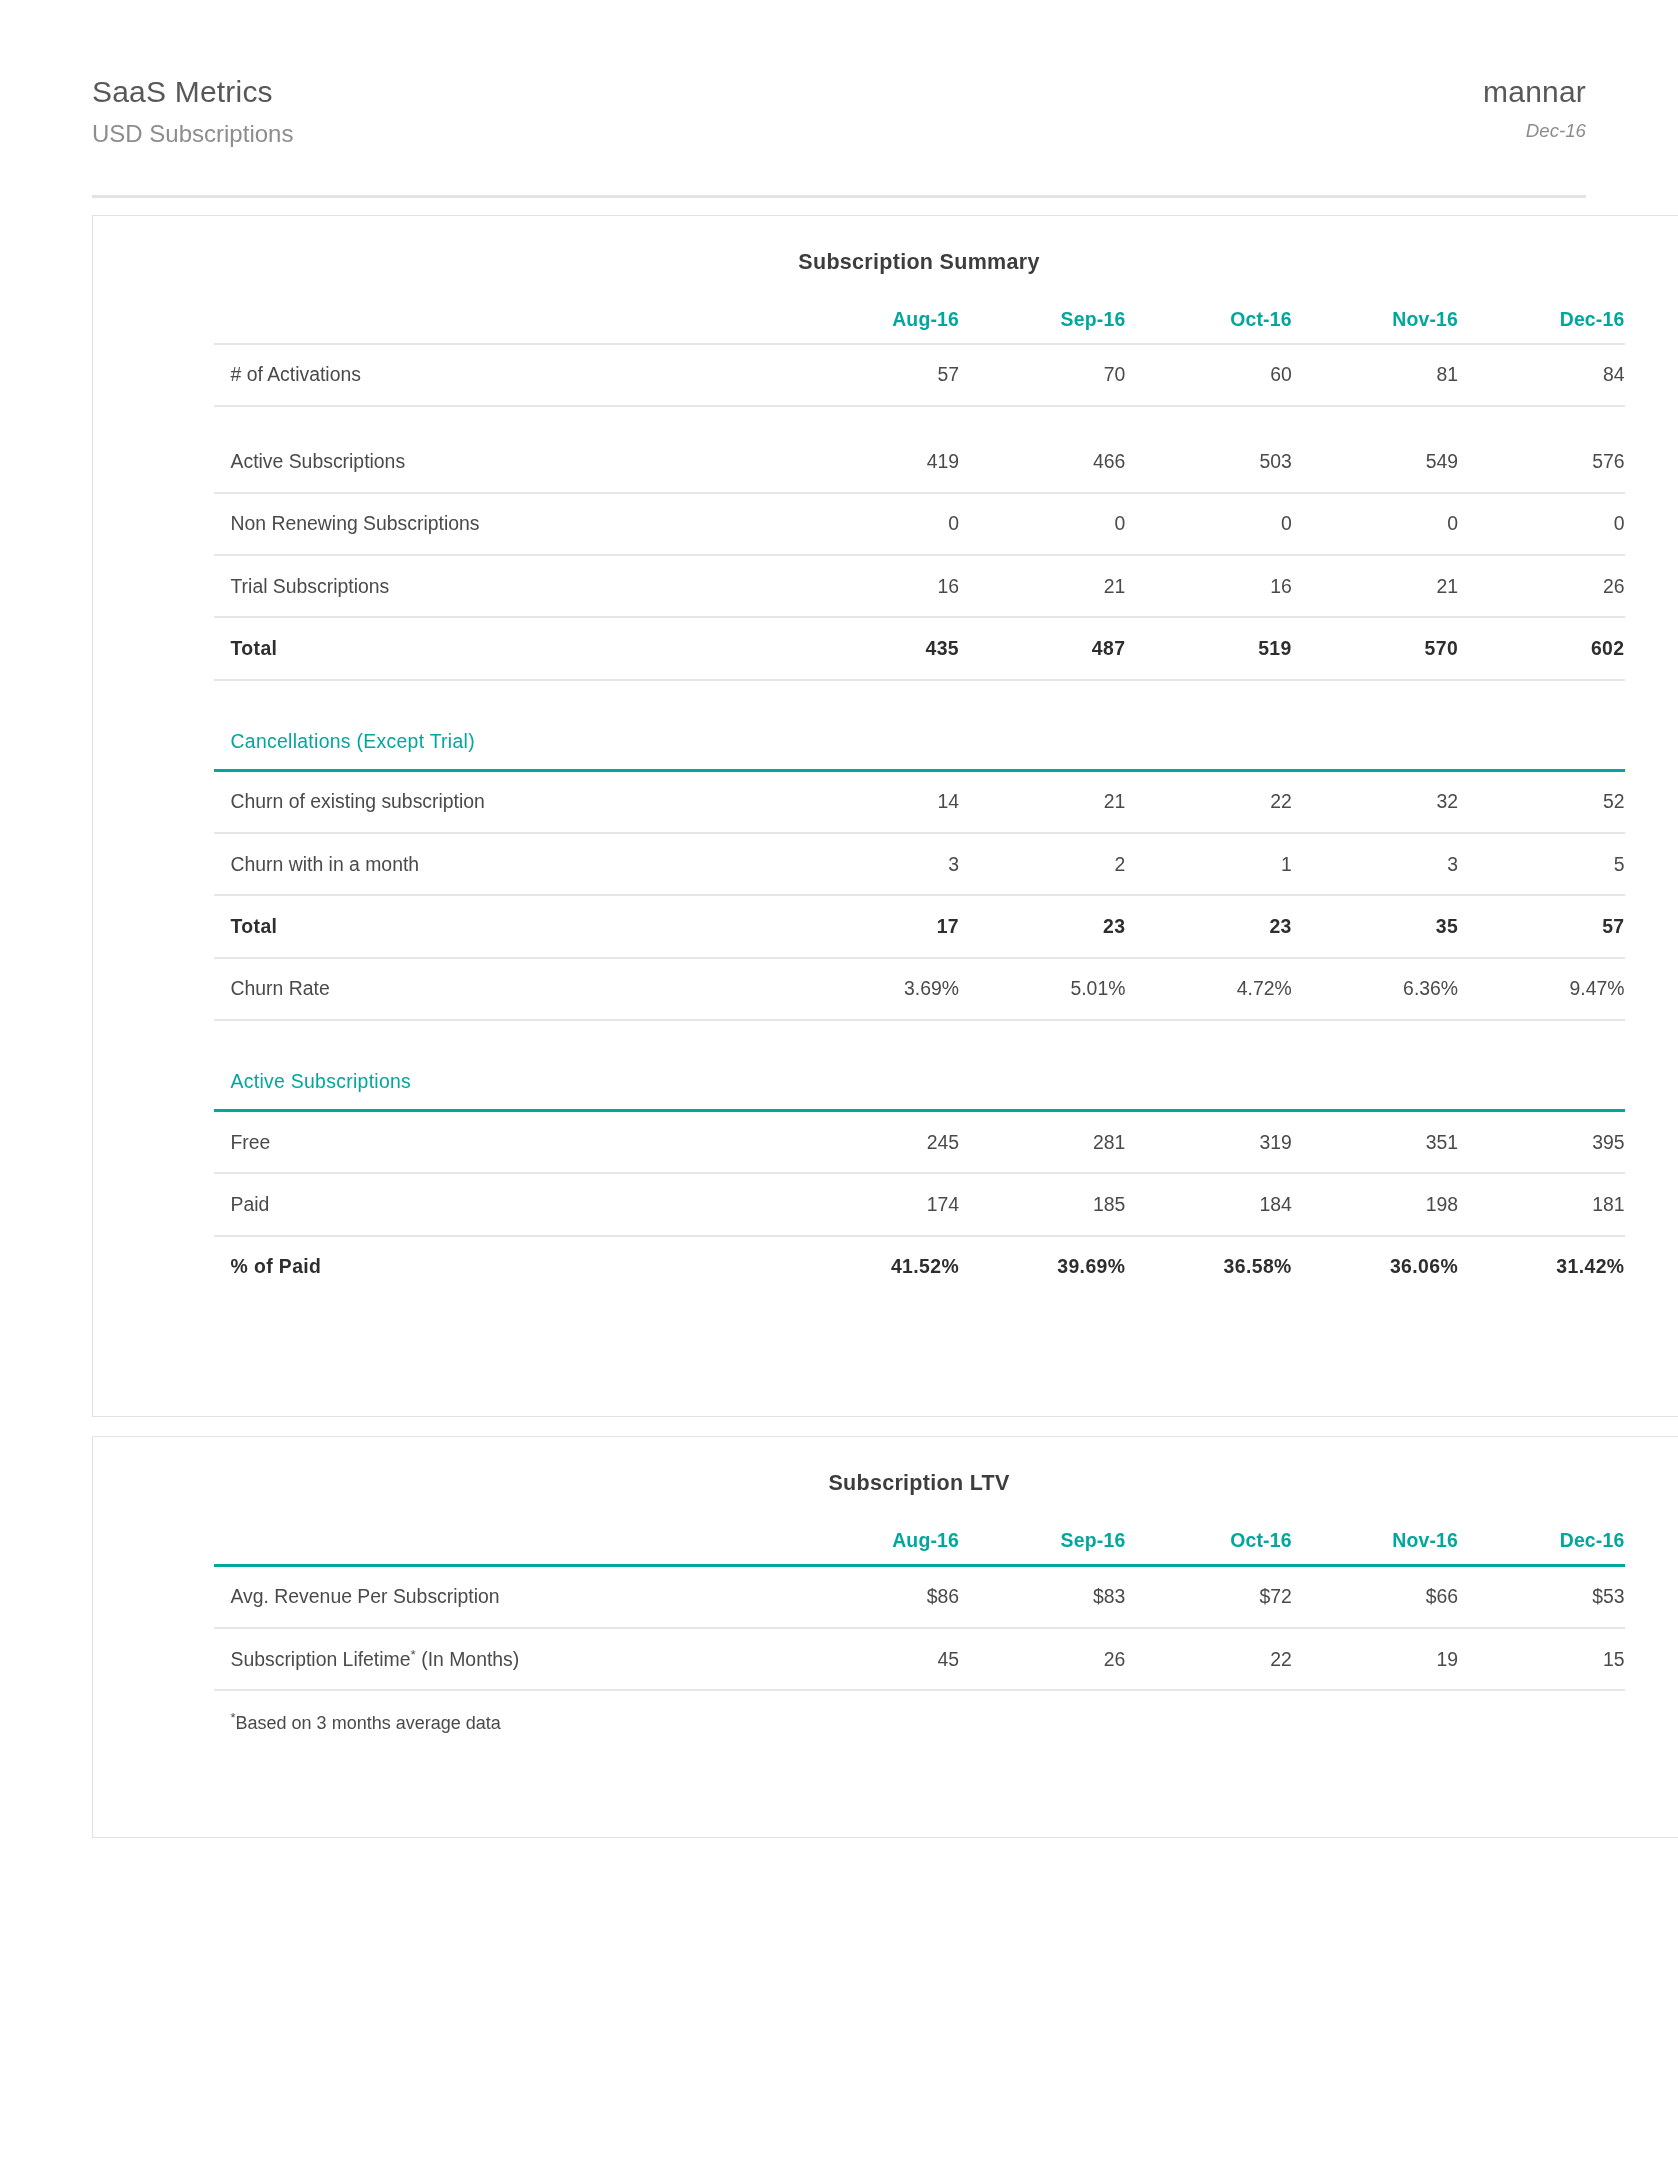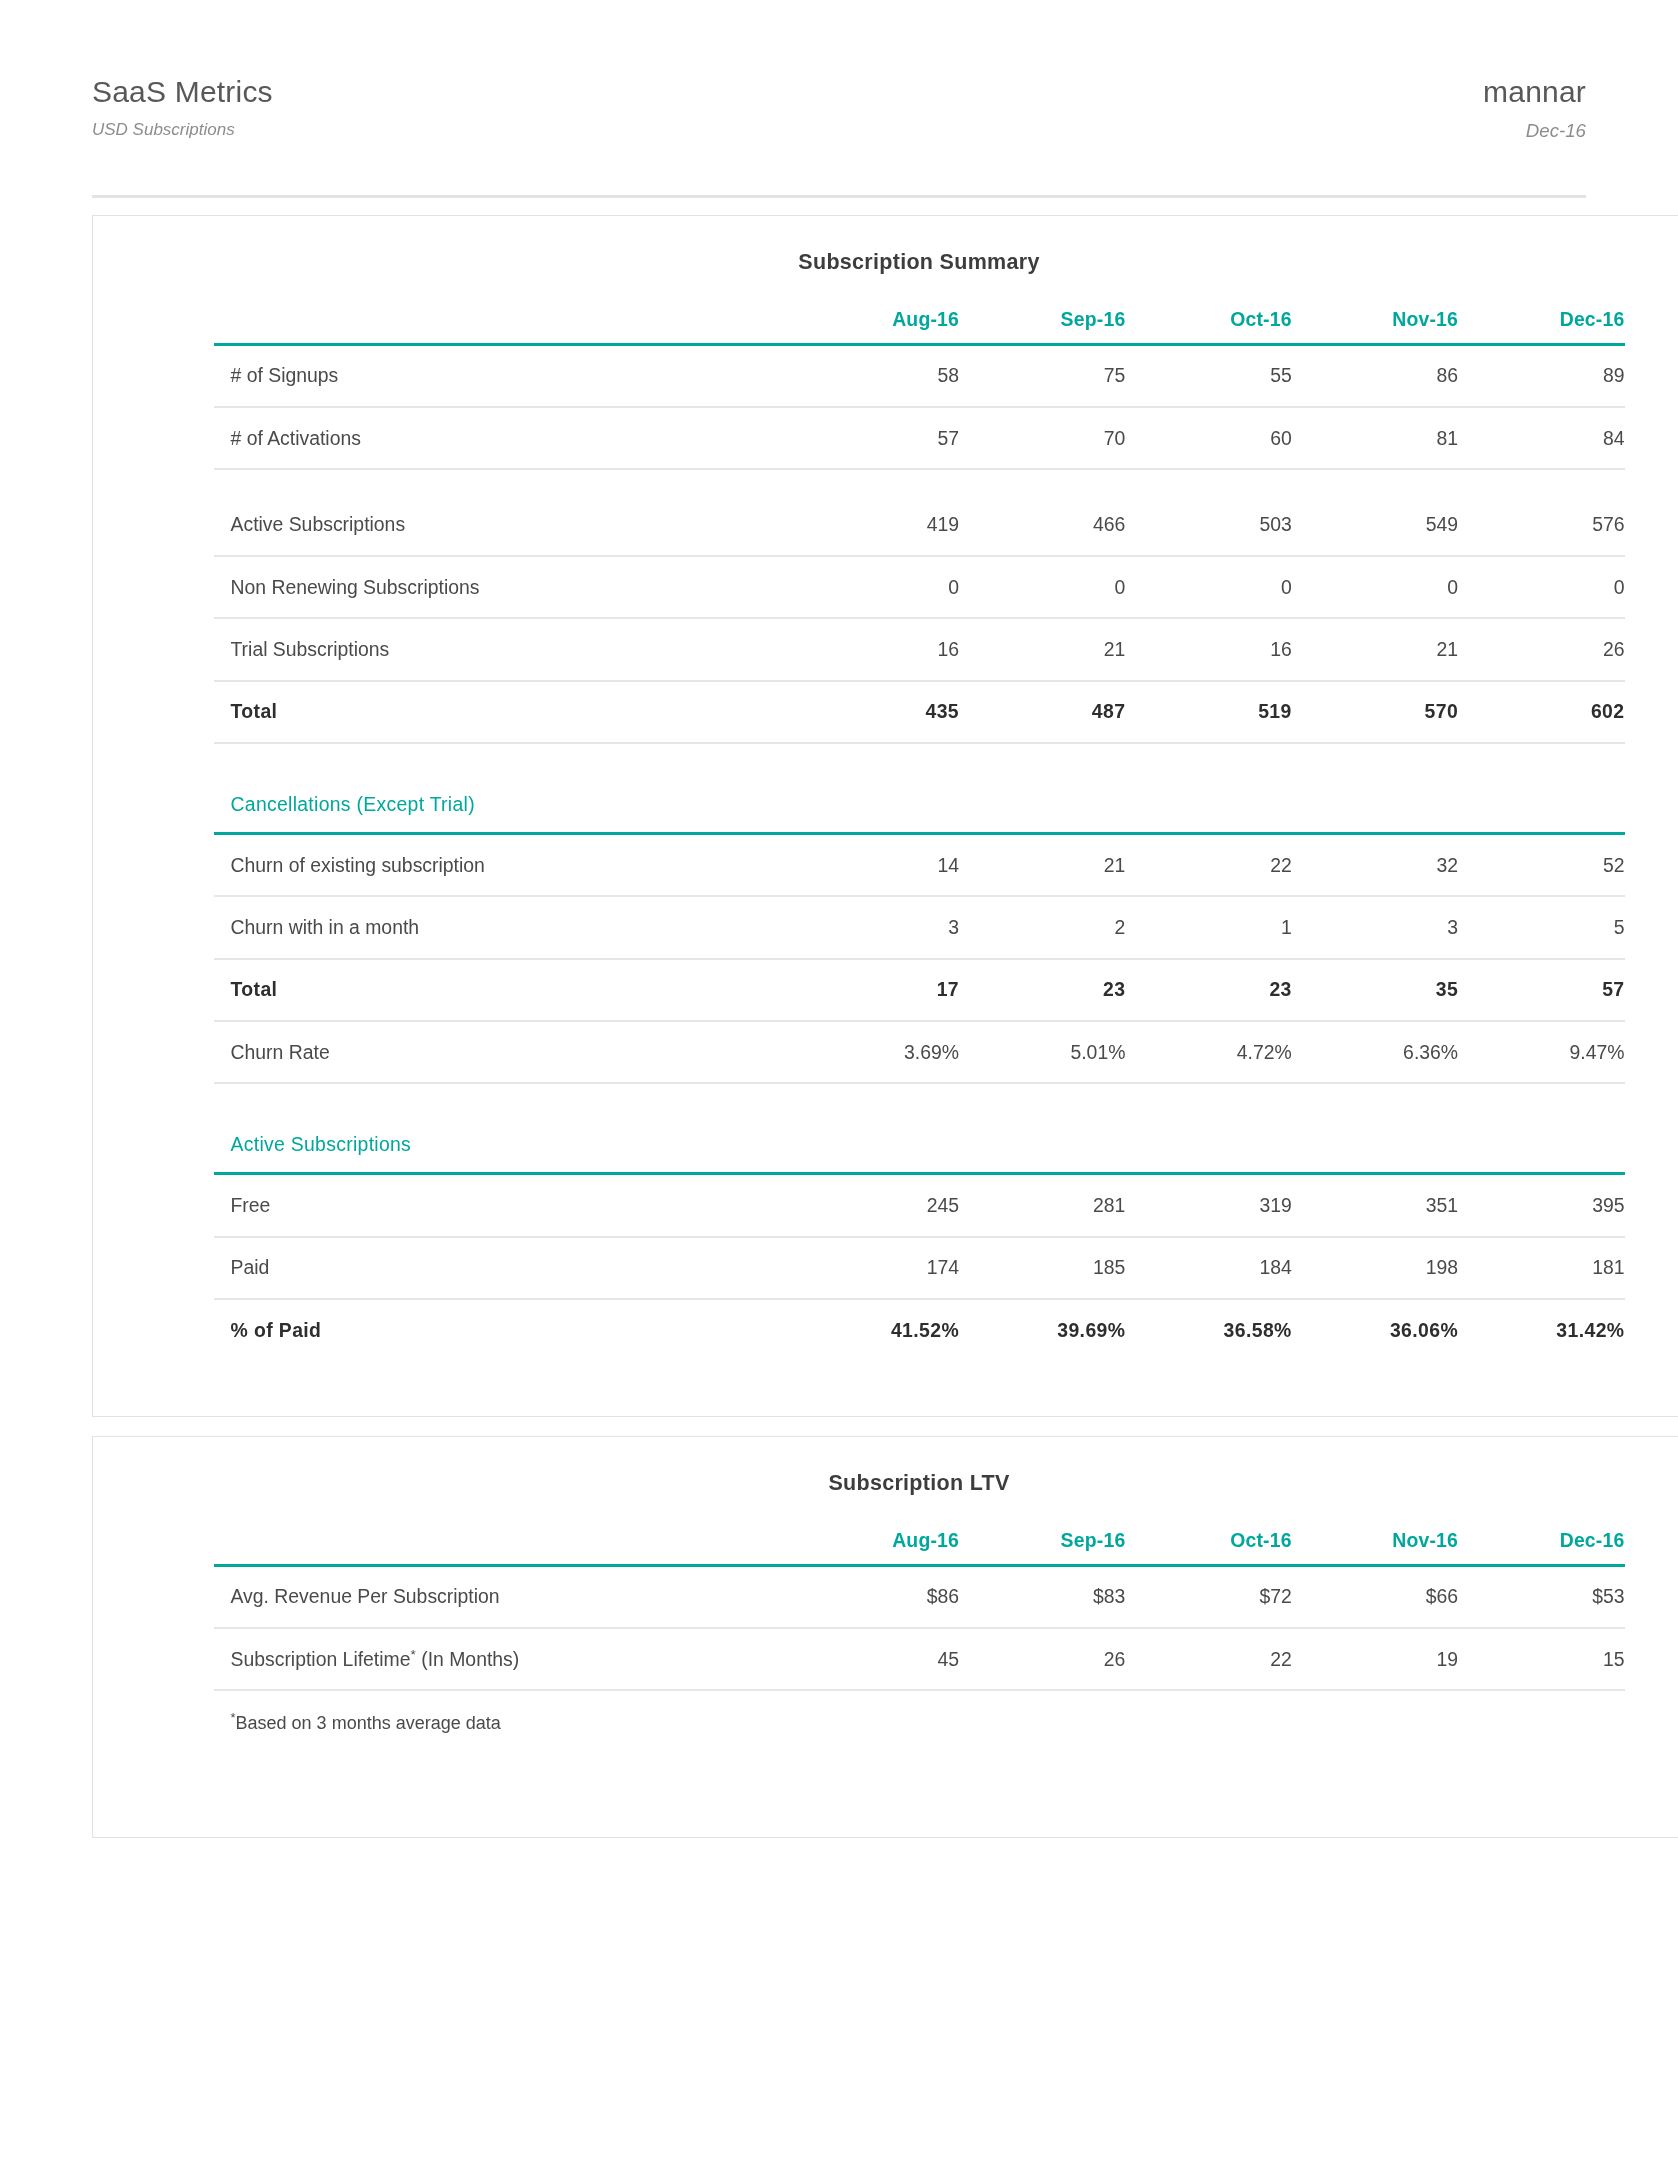--- a/index.html
+++ b/index.html
@@ -38,22 +38,21 @@
   .hdr-right { align-items: flex-end; }
 
   .report-title {
     font-size: 30px;
     font-weight: 400;
     color: #585858;
     letter-spacing: 0.2px;
     line-height: 1.15;
   }
   .report-subtitle {
-    font-size: 17px;
-    font-style: italic;
+    font-size: 24px;
     color: #8d8d8d;
     margin-top: 10px;
     line-height: 1.15;
   }
   .brand-name {
     font-size: 30px;
     font-weight: 400;
     color: #585858;
     letter-spacing: 0.2px;
     line-height: 1.15;
@@ -207,28 +206,20 @@
           <th class="colhdr">Aug-16</th>
           <th class="colhdr">Sep-16</th>
           <th class="colhdr">Oct-16</th>
           <th class="colhdr">Nov-16</th>
           <th class="colhdr">Dec-16</th>
         </tr>
       </thead>
 
       <tbody>
 
-        <tr class="sep-teal">
-          <td class="label"># of Signups</td>
-          <td class="value">58</td>
-          <td class="value">75</td>
-          <td class="value">55</td>
-          <td class="value">86</td>
-          <td class="value">89</td>
-        </tr>
 
         <tr class="sep-light">
           <td class="label"># of Activations</td>
           <td class="value">57</td>
           <td class="value">70</td>
           <td class="value">60</td>
           <td class="value">81</td>
           <td class="value">84</td>
         </tr>
 

